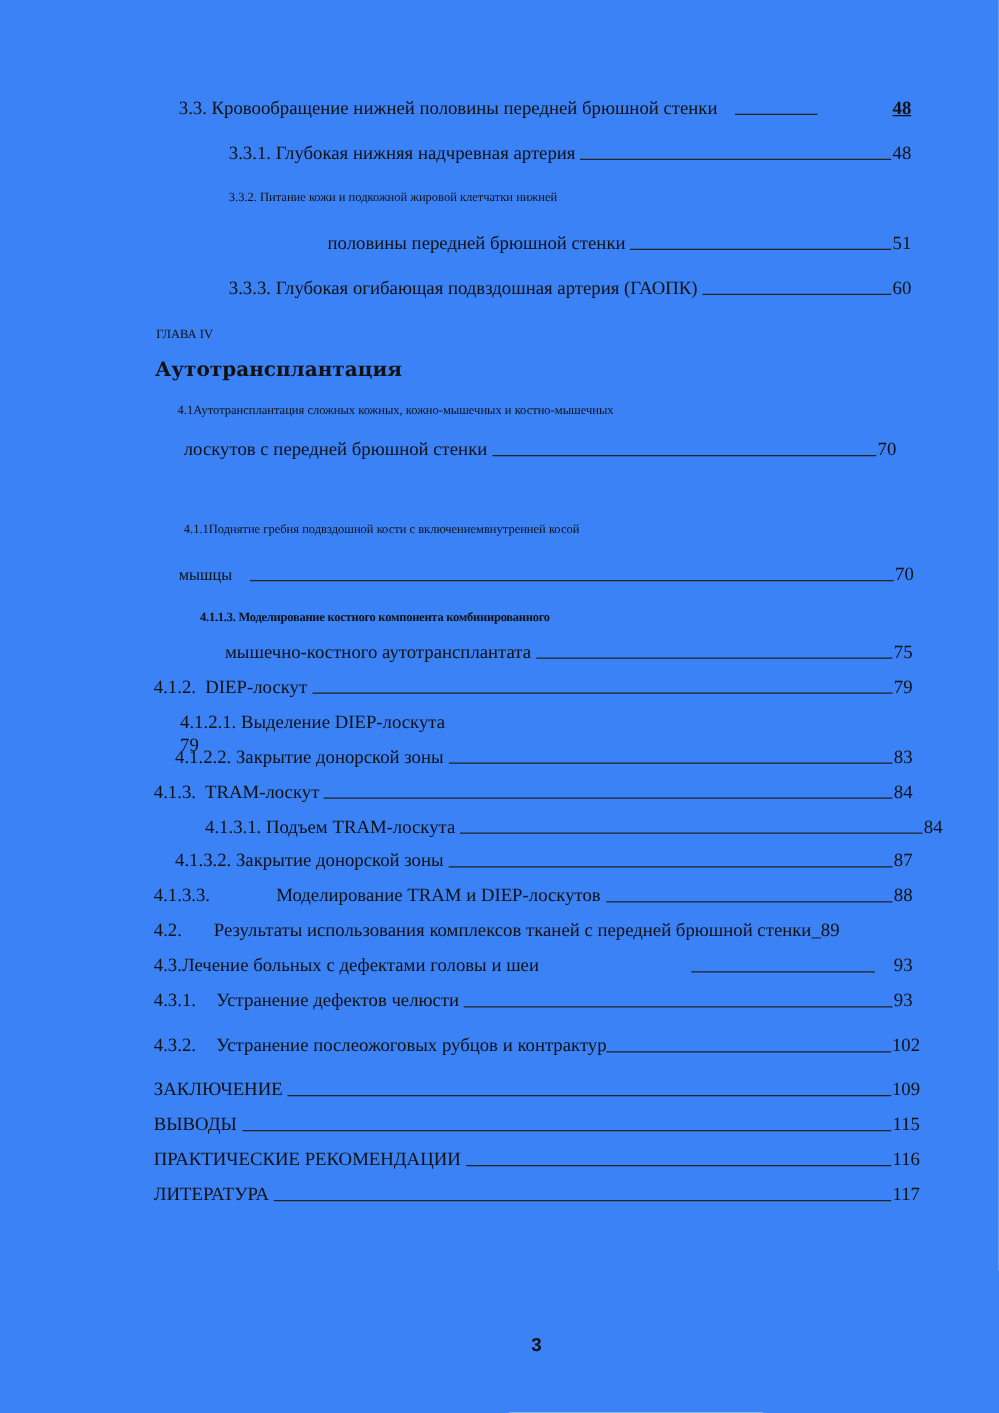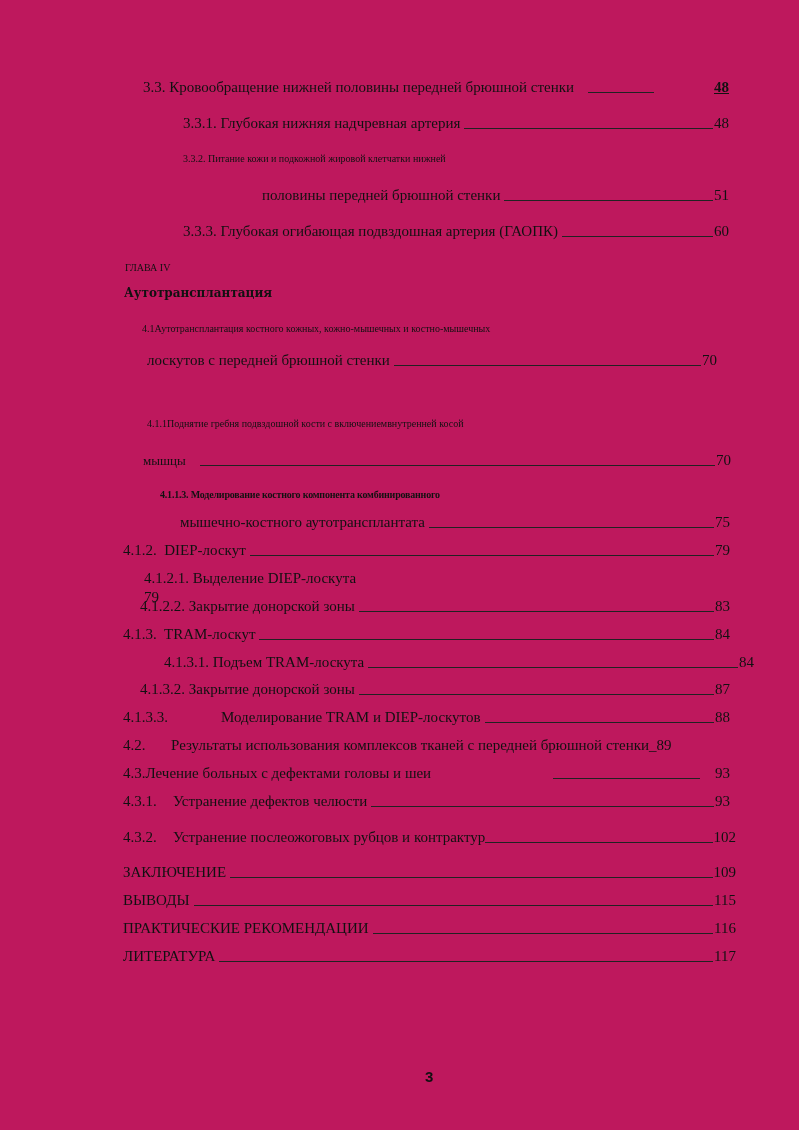--- a/index.html
+++ b/index.html
@@ -1,28 +1,28 @@
 <!DOCTYPE html>
 <html><head>
   <meta charset="utf-8">
   <style>
     html, body { margin: 0; padding: 0; background: #ffffff; }
     body { width: 799px; height: 1130px; position: relative; overflow: hidden;
            font-family: "Liberation Serif", "DejaVu Serif", serif; color: #111; }
-    .page { position: absolute; left: 0; top: 0; width: 799px; height: 1130px; background: #be185d; }
+    .page { position: absolute; left: 0; top: 0; width: 799px; height: 1130px; background: #3b82f6; }
     .line { position: absolute; display: flex; align-items: baseline; font-size: 15px; line-height: 18px; white-space: nowrap; }
     .line .t { flex: 0 0 auto; }
     .line .lead { flex: 1 1 auto; border-bottom: 1px solid #222; margin: 0 1px 0 4px; height: 0; position: relative; top: 1px; }
     .line .lead.gap { margin-left: 14px; }
     .line .p { flex: 0 0 auto; }
     .bold { font-weight: bold; }
     .semibold { font-weight: bold; letter-spacing: -0.2px; }
     .u { text-decoration: underline; }
     .plain { position: absolute; font-size: 10px; line-height: 18px; white-space: nowrap; }
-    .chapter-title { position: absolute; font-family: "DejaVu Serif", "Liberation Serif", serif; font-weight: bold; font-size: 12px; white-space: nowrap; }
+    .chapter-title { position: absolute; font-family: "DejaVu Serif", "Liberation Serif", serif; font-weight: bold; font-size: 16px; white-space: nowrap; }
     .page-number { position: absolute; font-family: "Liberation Sans", "DejaVu Sans", sans-serif; font-weight: bold; font-size: 15px; }
   </style>
 </head>
 <body>
 
 <div class="page">
 
   <div class="line" style="left:143px; top:78px; width:586px;">
     <span class="t">3.3. Кровообращение нижней половины передней брюшной стенки</span>
     <span class="lead gap" style="flex:0 0 66px;"></span>
@@ -45,21 +45,21 @@
 
   <div class="line" style="left:183px; top:222px; width:546px;">
     <span class="t">3.3.3. Глубокая огибающая подвздошная артерия (ГАОПК)</span>
     <span class="lead"></span>
     <span class="p">60</span>
   </div>
 
   <div class="plain" style="left:125px; top:259px;">ГЛАВА IV</div>
   <div class="chapter-title" style="left:124px; top:286px;">Аутотрансплантация</div>
 
-  <div class="plain" style="left:142px; top:320px;">4.1Аутотрансплантация костного кожных, кожно-мышечных и костно-мышечных</div>
+  <div class="plain" style="left:142px; top:320px;">4.1Аутотрансплантация сложных кожных, кожно-мышечных и костно-мышечных</div>
   <div class="line" style="left:147px; top:351px; width:570px;">
     <span class="t">лоскутов с передней брюшной стенки</span>
     <span class="lead"></span>
     <span class="p">70</span>
   </div>
 
   <div class="plain" style="left:147px; top:415px;">4.1.1Поднятие гребня подвздошной кости с включениемвнутренней косой</div>
   <div class="line" style="left:143px; top:451px; width:588px;">
     <span class="t" style="font-size:13px;">мышцы</span>
     <span class="lead gap"></span>

